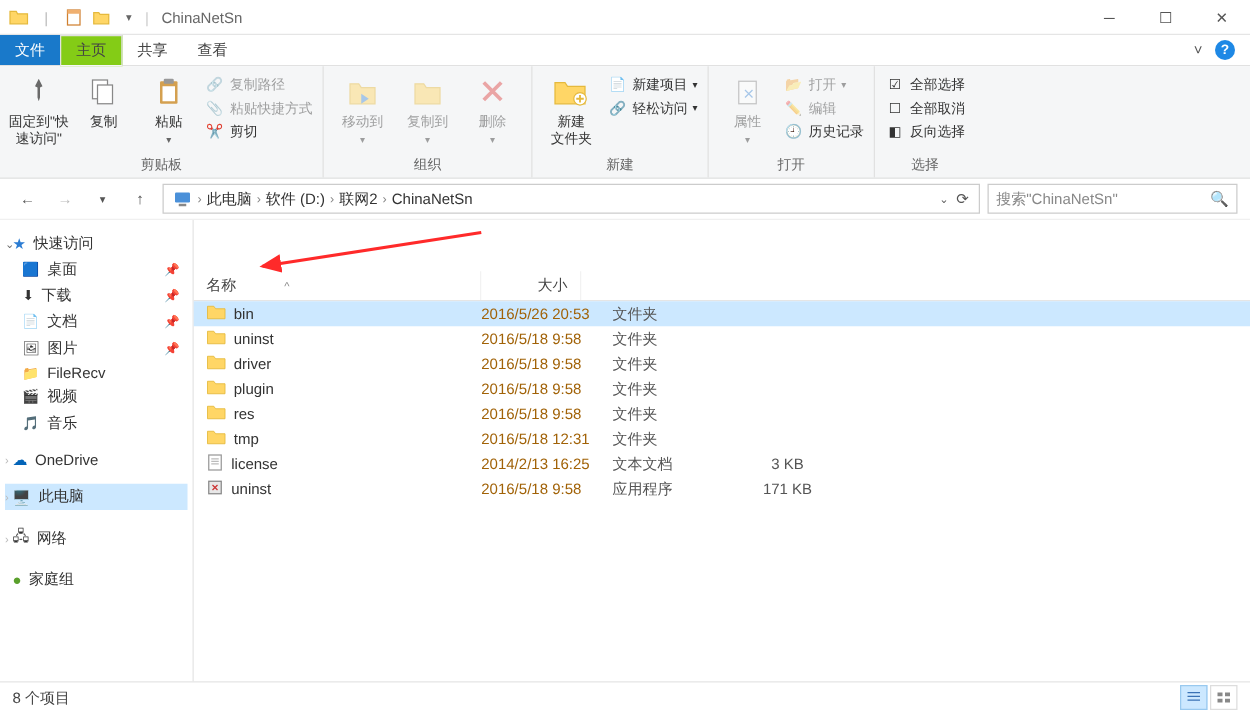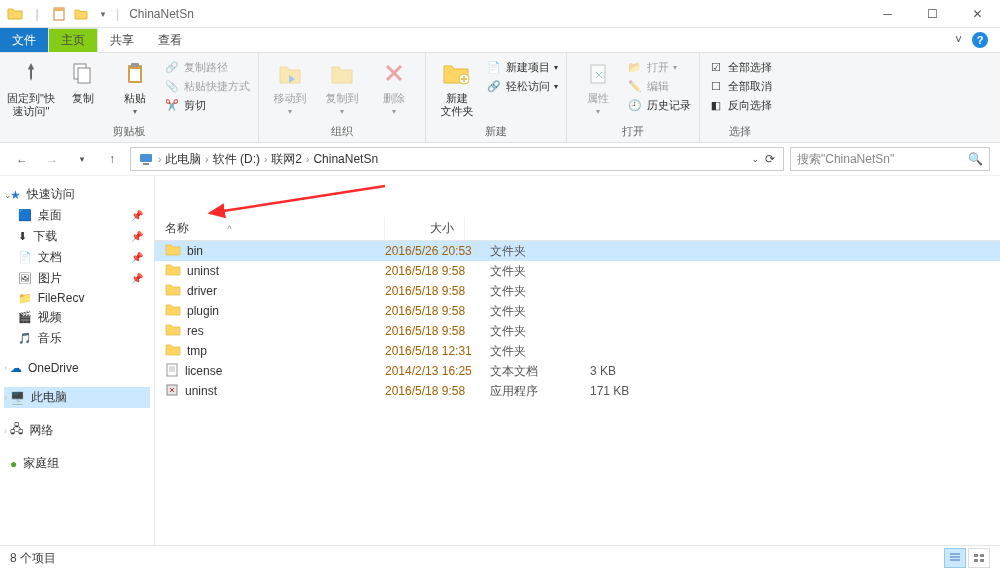--- a/index.html
+++ b/index.html
@@ -58,21 +58,21 @@
 .colheaders div { padding: 0 10px; color: #444; font-size: 12px; border-right: 1px solid #f2f2f2; height: 100%; display: flex; align-items: center; }
 .col-name { width: 230px; }
 .col-date { width: 105px; }
 .col-type { width: 100px; }
 .col-size { width: 80px; text-align: right; justify-content: flex-end; }
 .filerow { display: flex; align-items: center; height: 20px; font-size: 12px; padding-left: 10px; }
 .filerow.selected { background: #cce8ff; }
 .filerow .fname { width: 220px; display: flex; align-items: center; gap: 6px; }
 .filerow .fdate { width: 105px; color: #a16207; }
 .filerow .ftype { width: 100px; color: #555; }
-.filerow .fsize { width: 80px; text-align: left; color: #555; }
+.filerow .fsize { width: 80px; text-align: center; color: #555; }
 
 
 .statusbar { height: 25px; border-top: 1px solid #e5e5e5; display: flex; align-items: center; padding: 0 10px; font-size: 12px; color: #444; }
 .statusbar .viewbtns { margin-left: auto; display: flex; gap: 2px; }
 .statusbar .viewbtns div { width: 22px; height: 20px; border: 1px solid #ddd; display: flex; align-items: center; justify-content: center; }
 .statusbar .viewbtns div.active { background: #cce8ff; border-color: #99c9ef; }
 
 
 .arrow-annot { position: absolute; pointer-events: none; }
 

